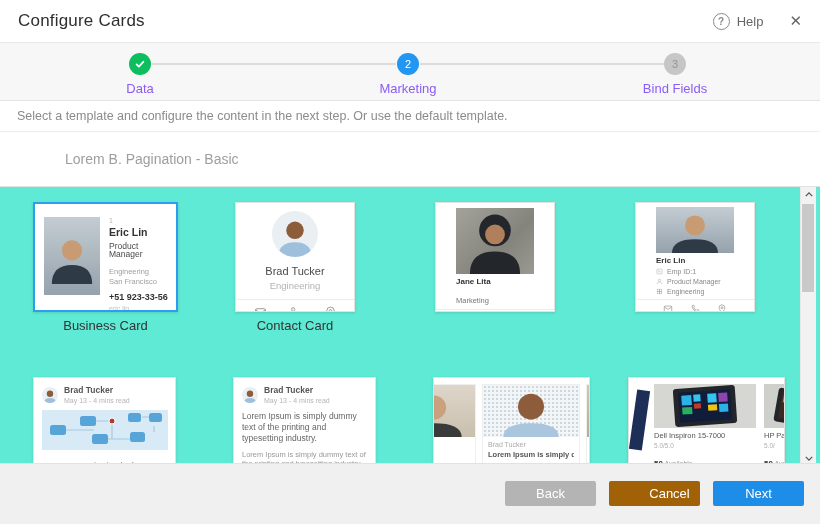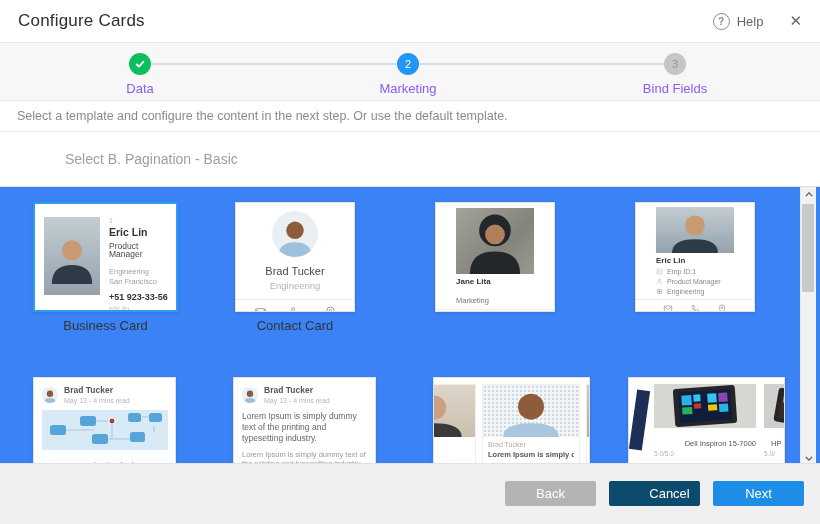--- a/index.html
+++ b/index.html
@@ -24,21 +24,21 @@
   .step-circle.active{background:#2196f3;}
   .step-circle.pending{background:#c6c6c6;color:#949494;}
   .step-label{margin-top:6px;font-size:13px;color:#8b5cf6;}
   
   .instruction{height:30px;line-height:30px;padding-left:17px;font-size:12.5px;color:#8b8b8b;border-bottom:1px solid #ededed;background:#fff;}
   
   .tabs{height:54px;display:flex;align-items:center;padding-left:17px;border-bottom:1px solid #e1e1e1;background:#fff;}
   .tab-a{font-size:14px;font-weight:bold;color:#2f2f2f;cursor:pointer;display:flex;align-items:center;gap:12px;}
   .tab-b{font-size:14px;color:#9e9e9e;margin-left:48px;cursor:pointer;}
   
-  .cardarea{position:relative;height:279px;background:#3b82f6;overflow:hidden;}
+  .cardarea{position:relative;height:279px;background:#5eead4;overflow:hidden;}
   .r1card{position:absolute;top:15px;height:110px;background:#fff;border:1px solid #e2e2e2;box-shadow:0 1px 3px rgba(0,0,0,.13);cursor:pointer;box-sizing:border-box;overflow:hidden;}
   .r1card.selected{border:2px solid #2e9df0;}
   .cardlabel{position:absolute;top:131px;font-size:13px;color:#333;text-align:center;}
   .r2card{position:absolute;top:190px;height:120px;background:#fff;border:1px solid #e2e2e2;box-shadow:0 1px 3px rgba(0,0,0,.13);cursor:pointer;box-sizing:border-box;overflow:hidden;}
   
   .photo{position:relative;overflow:hidden;background:linear-gradient(#c3ccd2,#95a2ac);}
   .photo svg{position:absolute;bottom:0;left:0;width:100%;height:100%;}
   
   .bcard{display:flex;padding:13px 6px 6px 9px;}
   .bcard .photo{width:56px;height:78px;flex:none;}
@@ -93,35 +93,35 @@
   .p-name{font-size:7px;color:#aaa;margin:4px 5px 0;line-height:1;}
   .p-title{font-size:7.5px;font-weight:bold;color:#555;margin:3px 5px 0;line-height:1;white-space:nowrap;overflow:hidden;}
   .p-text{font-size:7px;color:#aaa;margin:3px 5px 0;line-height:1;white-space:nowrap;overflow:hidden;}
   .dotbg{background-image:radial-gradient(#cdd7dc 1px,transparent 1px);background-size:4px 4px;background-color:#f2f6f8;}
   
   .products{display:flex;gap:8px;padding-top:6px;padding-left:4px;}
   .prodsliver{width:13px;height:60px;background:#1d2e57;transform:rotate(8deg);margin-top:6px;flex:none;}
   .pcard{flex:none;line-height:1;}
   .prodimg{width:102px;height:44px;background:#d6d6d2;position:relative;overflow:hidden;}
   .prodimg svg{position:absolute;left:0;top:0;width:100%;height:100%;}
-  .pr-name{font-size:7.5px;color:#555;margin-top:12px;white-space:nowrap;overflow:hidden;text-align:right;}
+  .pr-name{font-size:7.5px;color:#555;margin-top:4px;white-space:nowrap;overflow:hidden;}
   .pr-rate{font-size:6.5px;color:#b0b0b0;margin-top:3px;}
   .pr-avail{margin-top:4px;}
   .pr-avail b{font-size:8px;color:#333;}
   .pr-avail span{font-size:7px;color:#999;}
   
   .scrollbar{position:absolute;left:800px;top:0;width:15px;height:279px;background:#f2f2f2;border-left:1px solid #e8e8e8;}
   .sb-btn{position:absolute;left:0;width:15px;height:15px;display:flex;align-items:center;justify-content:center;cursor:pointer;}
   .sb-btn svg{width:8px;height:5px;stroke:#555;fill:none;stroke-width:1.6;}
   .sb-thumb{position:absolute;left:1px;top:17px;width:12px;height:88px;background:#c9c9c9;cursor:pointer;}
   
   .footer{position:absolute;bottom:0;left:0;width:820px;height:60px;background:#f0f0f0;border-top:1px solid #e2e2e2;}
   .btn{position:absolute;top:17px;width:91px;height:25px;border:none;border-radius:2px;color:#fff;font-size:13px;font-family:inherit;cursor:pointer;}
   .btn.back{left:505px;background:#b4b4b4;}
-  .btn.cancel{left:609px;background:#0c4a6e;padding-left:36px;}
+  .btn.cancel{left:609px;background:#a16207;padding-left:36px;}
   .btn.next{left:713px;background:#1d8de8;}
 </style>
 </head>
 <body>
 
 <div class="titlebar">
   <div class="title">Configure Cards</div>
   <div class="spacer"></div>
   <div class="helpwrap">
     <span class="help-circle">?</span>
@@ -150,21 +150,21 @@
 
   <div class="step" style="left:675px;">
     <div class="step-circle pending">3</div>
     <div class="step-label">Bind Fields</div>
   </div>
 </div>
 
 <div class="instruction">Select a template and configure the content in the next step. Or use the default template.</div>
 
 <div class="tabs">
-  <div class="tab-b">Select B. Pagination - Basic</div>
+  <div class="tab-b">Lorem B. Pagination - Basic</div>
 </div>
 
 <div class="cardarea">
 
   <div class="r1card selected" style="left:33px;width:145px;">
     <div class="bcard">
       <div class="photo">
         <svg viewBox="0 0 100 100">
             <circle cx="50" cy="40" r="18" fill="#c89b72"></circle>
             <path d="M14 100 Q14 66 50 66 Q86 66 86 100 Z" fill="#2e3a46"></path>

